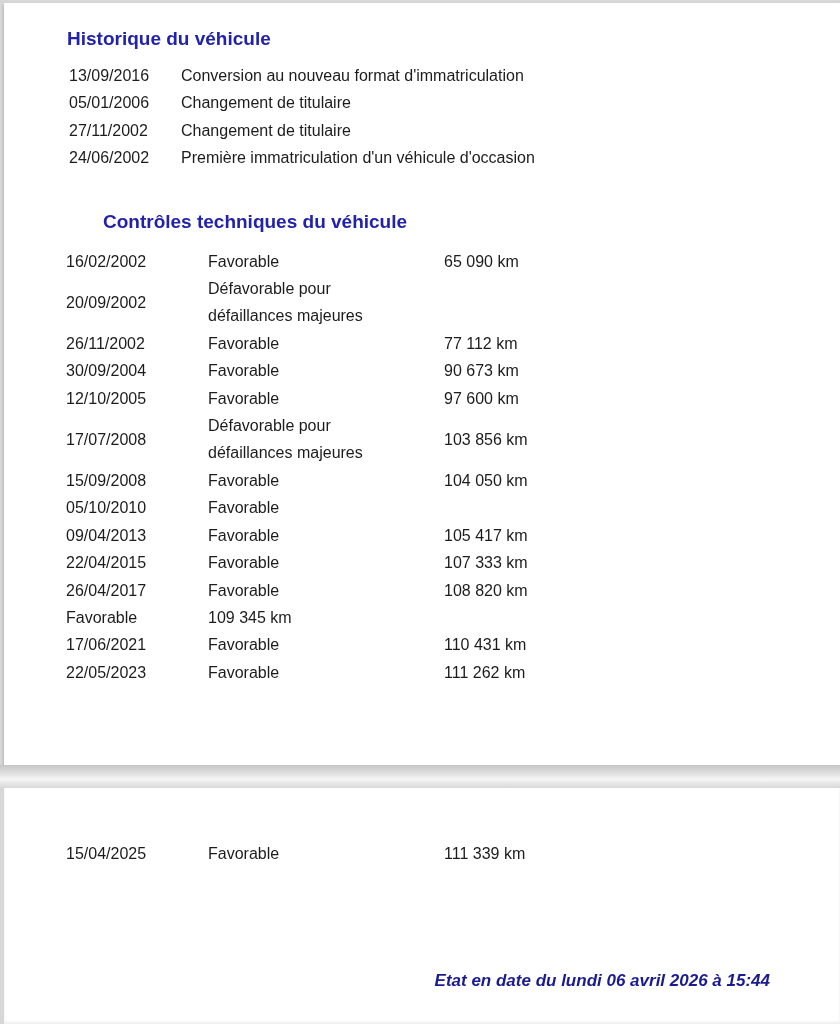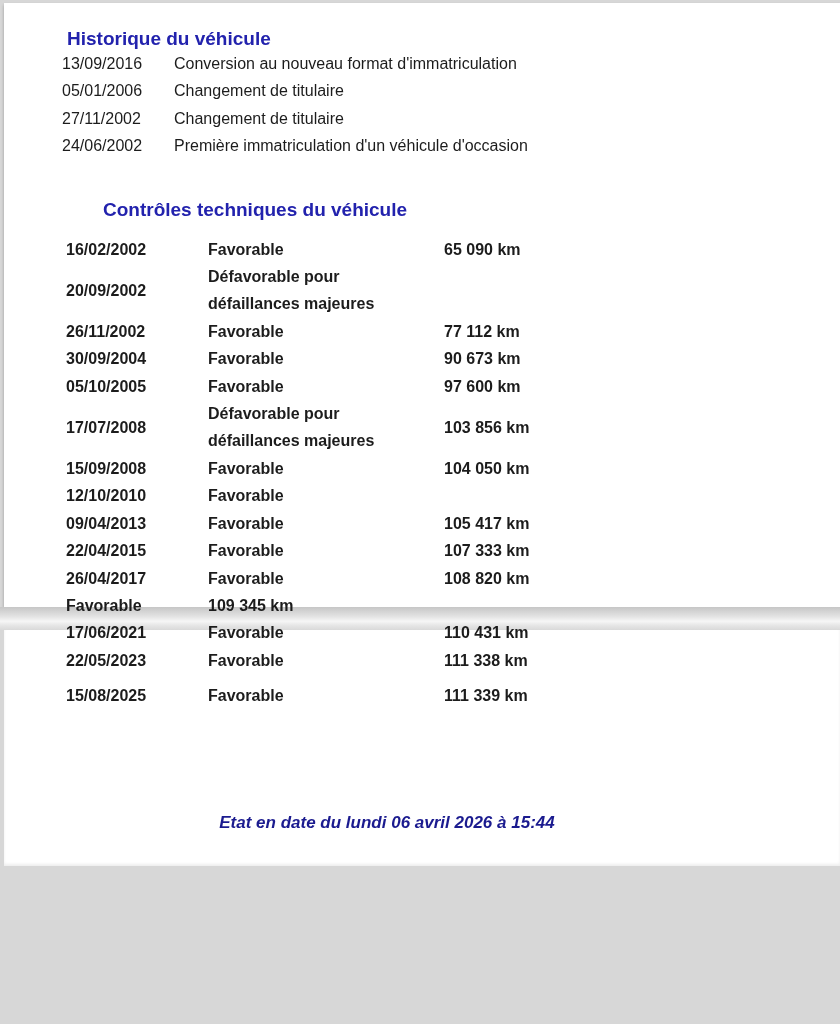--- a/index.html
+++ b/index.html
@@ -15,21 +15,21 @@
     overflow: hidden;
   }
   .page {
     background: #ffffff;
     margin-left: 4px;
     width: 836px;
     box-sizing: border-box;
   }
   .page1 {
     margin-top: 3px;
-    height: 604px;
+    height: 762px;
     box-shadow: 0 2px 3px rgba(0,0,0,0.28);
   }
   .page-gap {
     height: 23px;
     width: 840px;
     background: linear-gradient(to bottom, #c6c6c6 0%, #e2e2e2 40%, #f6f6f6 62%, #e6e6e6 80%, #d9d9d9 100%);
   }
   .page2 {
     height: 236px;
     box-shadow: inset 0 -2px 3px rgba(0,0,0,0.07);
@@ -38,48 +38,47 @@
     margin: 0;
     padding: 0 0 0 63px;
     font-size: 19px;
     line-height: 23px;
     font-weight: bold;
     color: #2222ad;
   }
   .title1 { padding-top: 24px; }
   .title2 { margin-top: 38px; margin-left: 36px; }
 
-  .history { margin-top: 0; }
+  .history { margin-top: 12px; padding-left: 7px; }
   .h-row {
     display: grid;
     grid-template-columns: 112px auto;
     padding-left: 58px;
     font-size: 16px;
     line-height: 27.4px;
   }
 
   .ct-table { margin-top: 15px; }
   .ct-row {
     display: grid;
     grid-template-columns: 142px 236px auto;
     padding-left: 62px;
     font-size: 16px;
     line-height: 27.4px;
     min-height: 27.4px;
     align-items: center;
-    font-weight: bold;
   }
   .ct-result { max-width: 175px; }
 
   .page2 .ct-table { margin-top: 0; padding-top: 52px; }
 
   .footer {
     margin-top: 102px;
     padding-right: 70px;
-    text-align: center;
+    text-align: right;
     font-size: 17px;
     line-height: 24px;
     font-weight: bold;
     font-style: italic;
     color: #1b1b8f;
   }
 </style>
 </head>
 <body>
 
@@ -132,39 +131,39 @@
         <span class="ct-km">77 112 km</span>
       </div>
 
       <div class="ct-row">
         <span class="ct-date">30/09/2004</span>
         <span class="ct-result">Favorable</span>
         <span class="ct-km">90 673 km</span>
       </div>
 
       <div class="ct-row">
-        <span class="ct-date">05/10/2005</span>
+        <span class="ct-date">12/10/2005</span>
         <span class="ct-result">Favorable</span>
         <span class="ct-km">97 600 km</span>
       </div>
 
       <div class="ct-row">
         <span class="ct-date">17/07/2008</span>
         <span class="ct-result">Défavorable pour défaillances majeures</span>
         <span class="ct-km">103 856 km</span>
       </div>
 
       <div class="ct-row">
         <span class="ct-date">15/09/2008</span>
         <span class="ct-result">Favorable</span>
         <span class="ct-km">104 050 km</span>
       </div>
 
       <div class="ct-row">
-        <span class="ct-date">12/10/2010</span>
+        <span class="ct-date">05/10/2010</span>
         <span class="ct-result">Favorable</span>
       </div>
 
       <div class="ct-row">
         <span class="ct-date">09/04/2013</span>
         <span class="ct-result">Favorable</span>
         <span class="ct-km">105 417 km</span>
       </div>
 
       <div class="ct-row">
@@ -186,35 +185,35 @@
 
       <div class="ct-row">
         <span class="ct-date">17/06/2021</span>
         <span class="ct-result">Favorable</span>
         <span class="ct-km">110 431 km</span>
       </div>
 
       <div class="ct-row">
         <span class="ct-date">22/05/2023</span>
         <span class="ct-result">Favorable</span>
-        <span class="ct-km">111 338 km</span>
+        <span class="ct-km">111 262 km</span>
       </div>
 
   </div>
 
 </div>
 
 <div class="page-gap"></div>
 
 <div class="page page2">
 
   <div class="ct-table">
 
       <div class="ct-row">
-        <span class="ct-date">15/08/2025</span>
+        <span class="ct-date">15/04/2025</span>
         <span class="ct-result">Favorable</span>
         <span class="ct-km">111 339 km</span>
       </div>
 
   </div>
 
   <div class="footer">Etat en date du lundi 06 avril 2026 à 15:44</div>
 
 </div>
 

